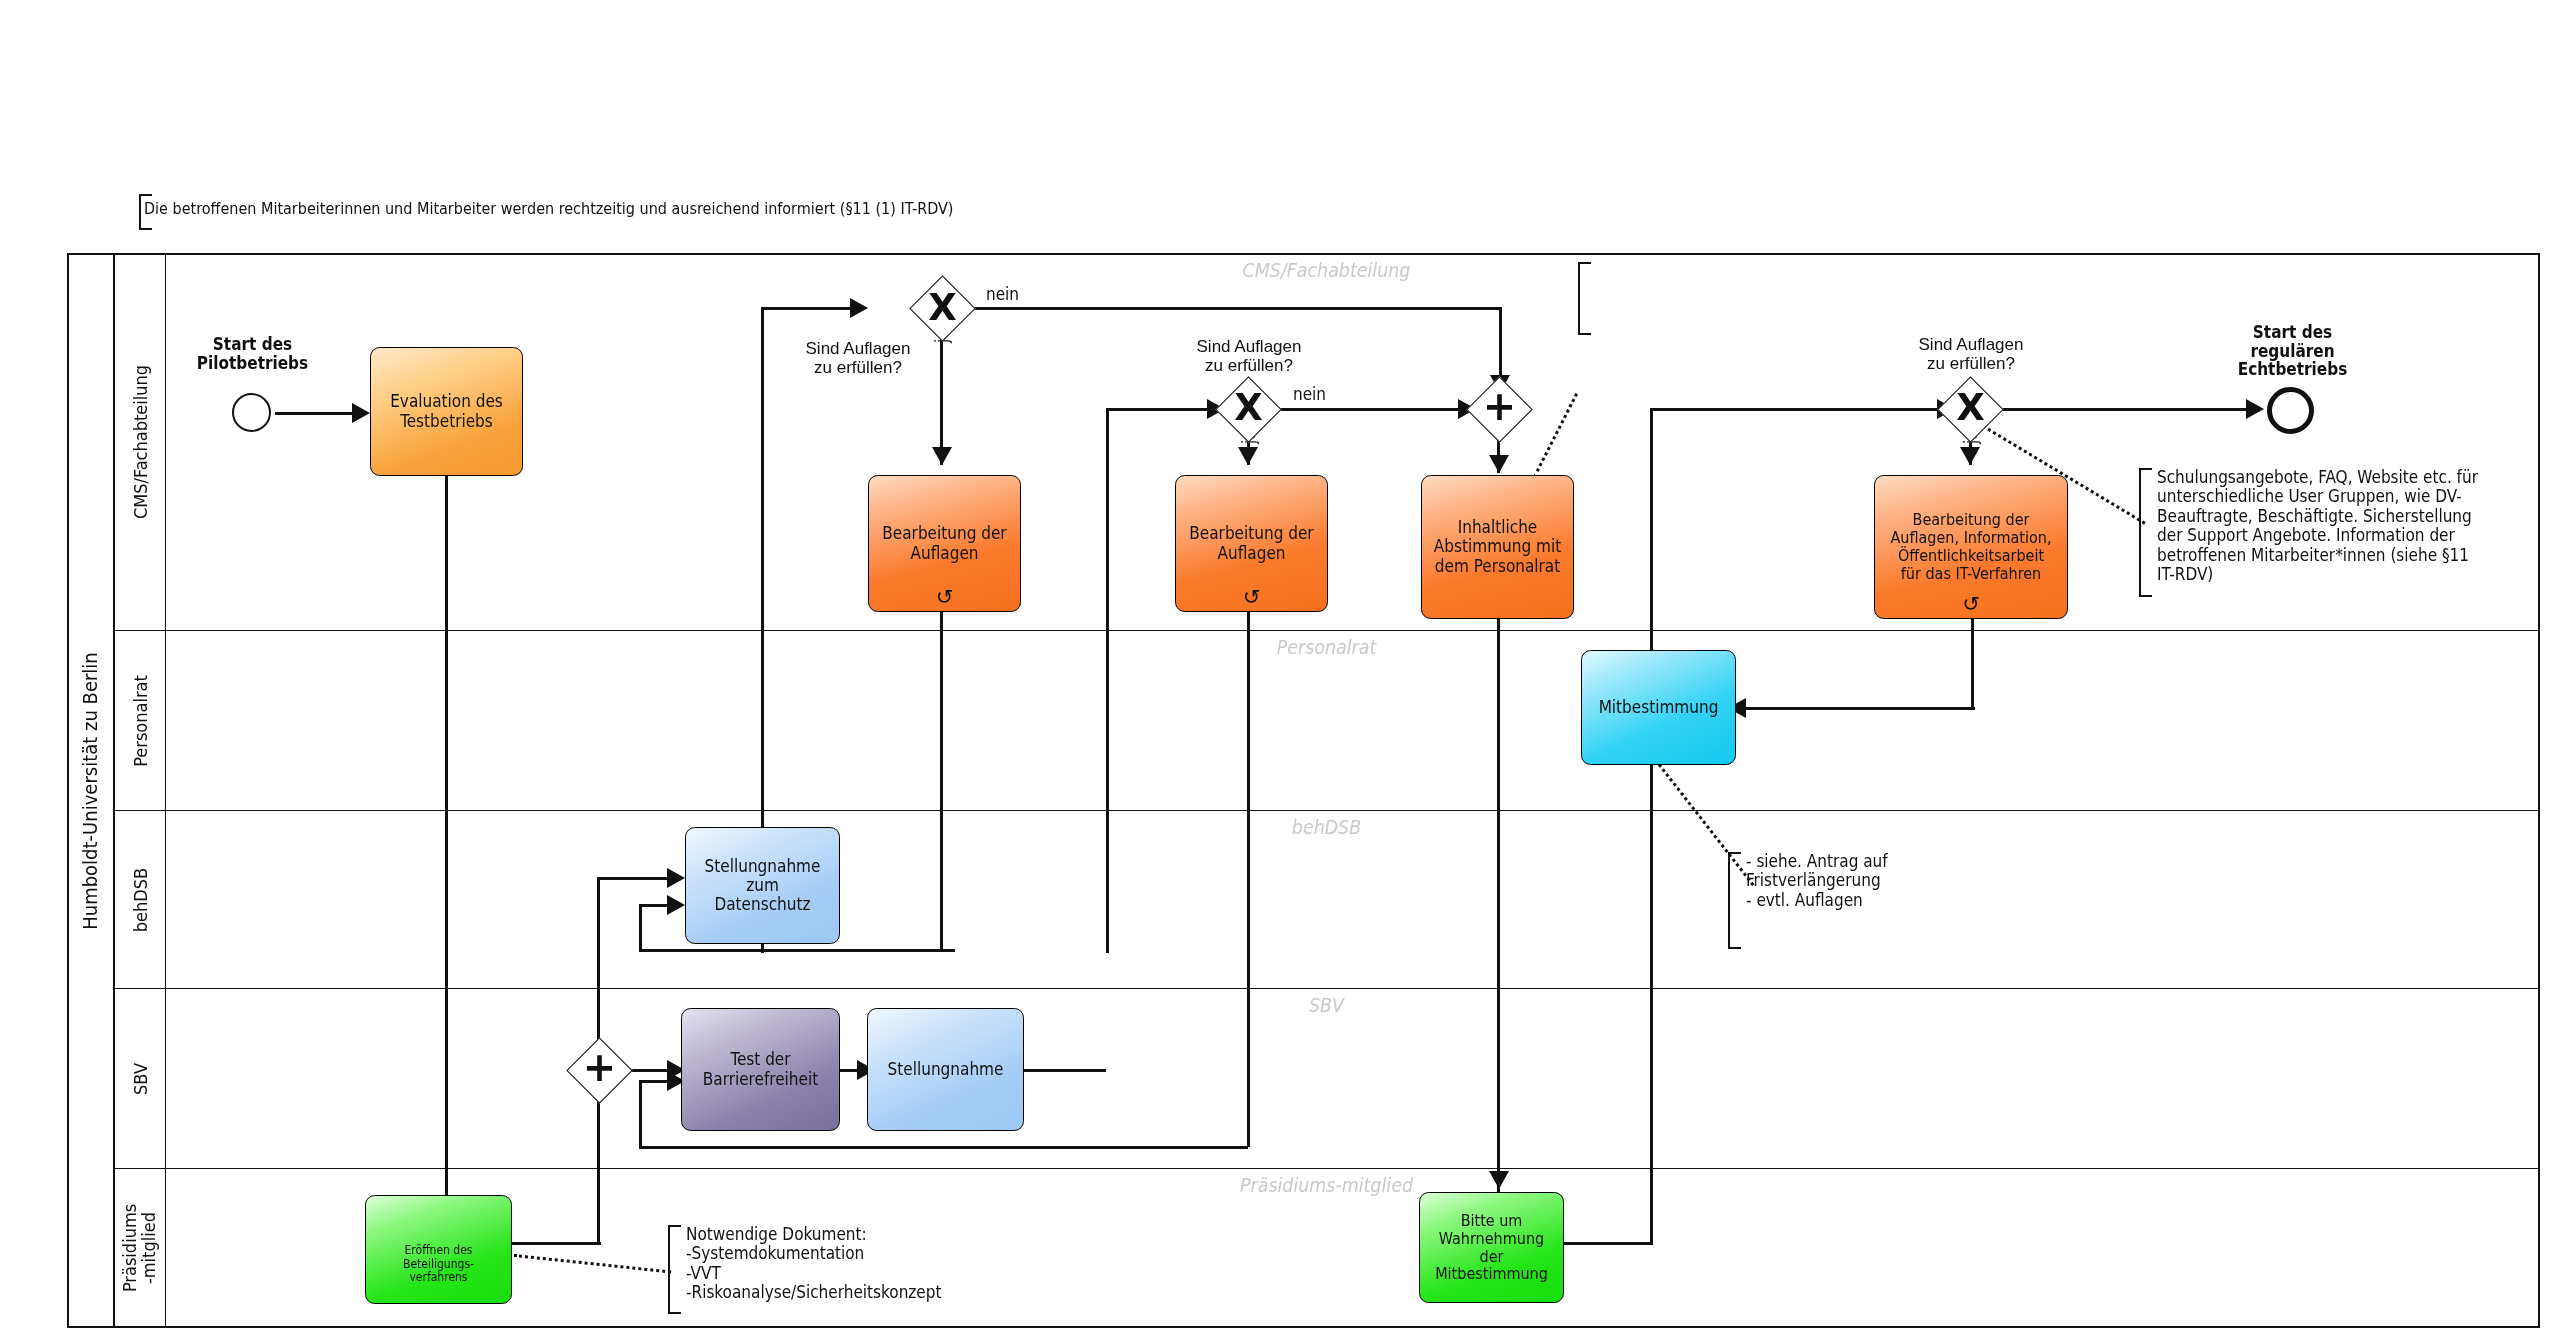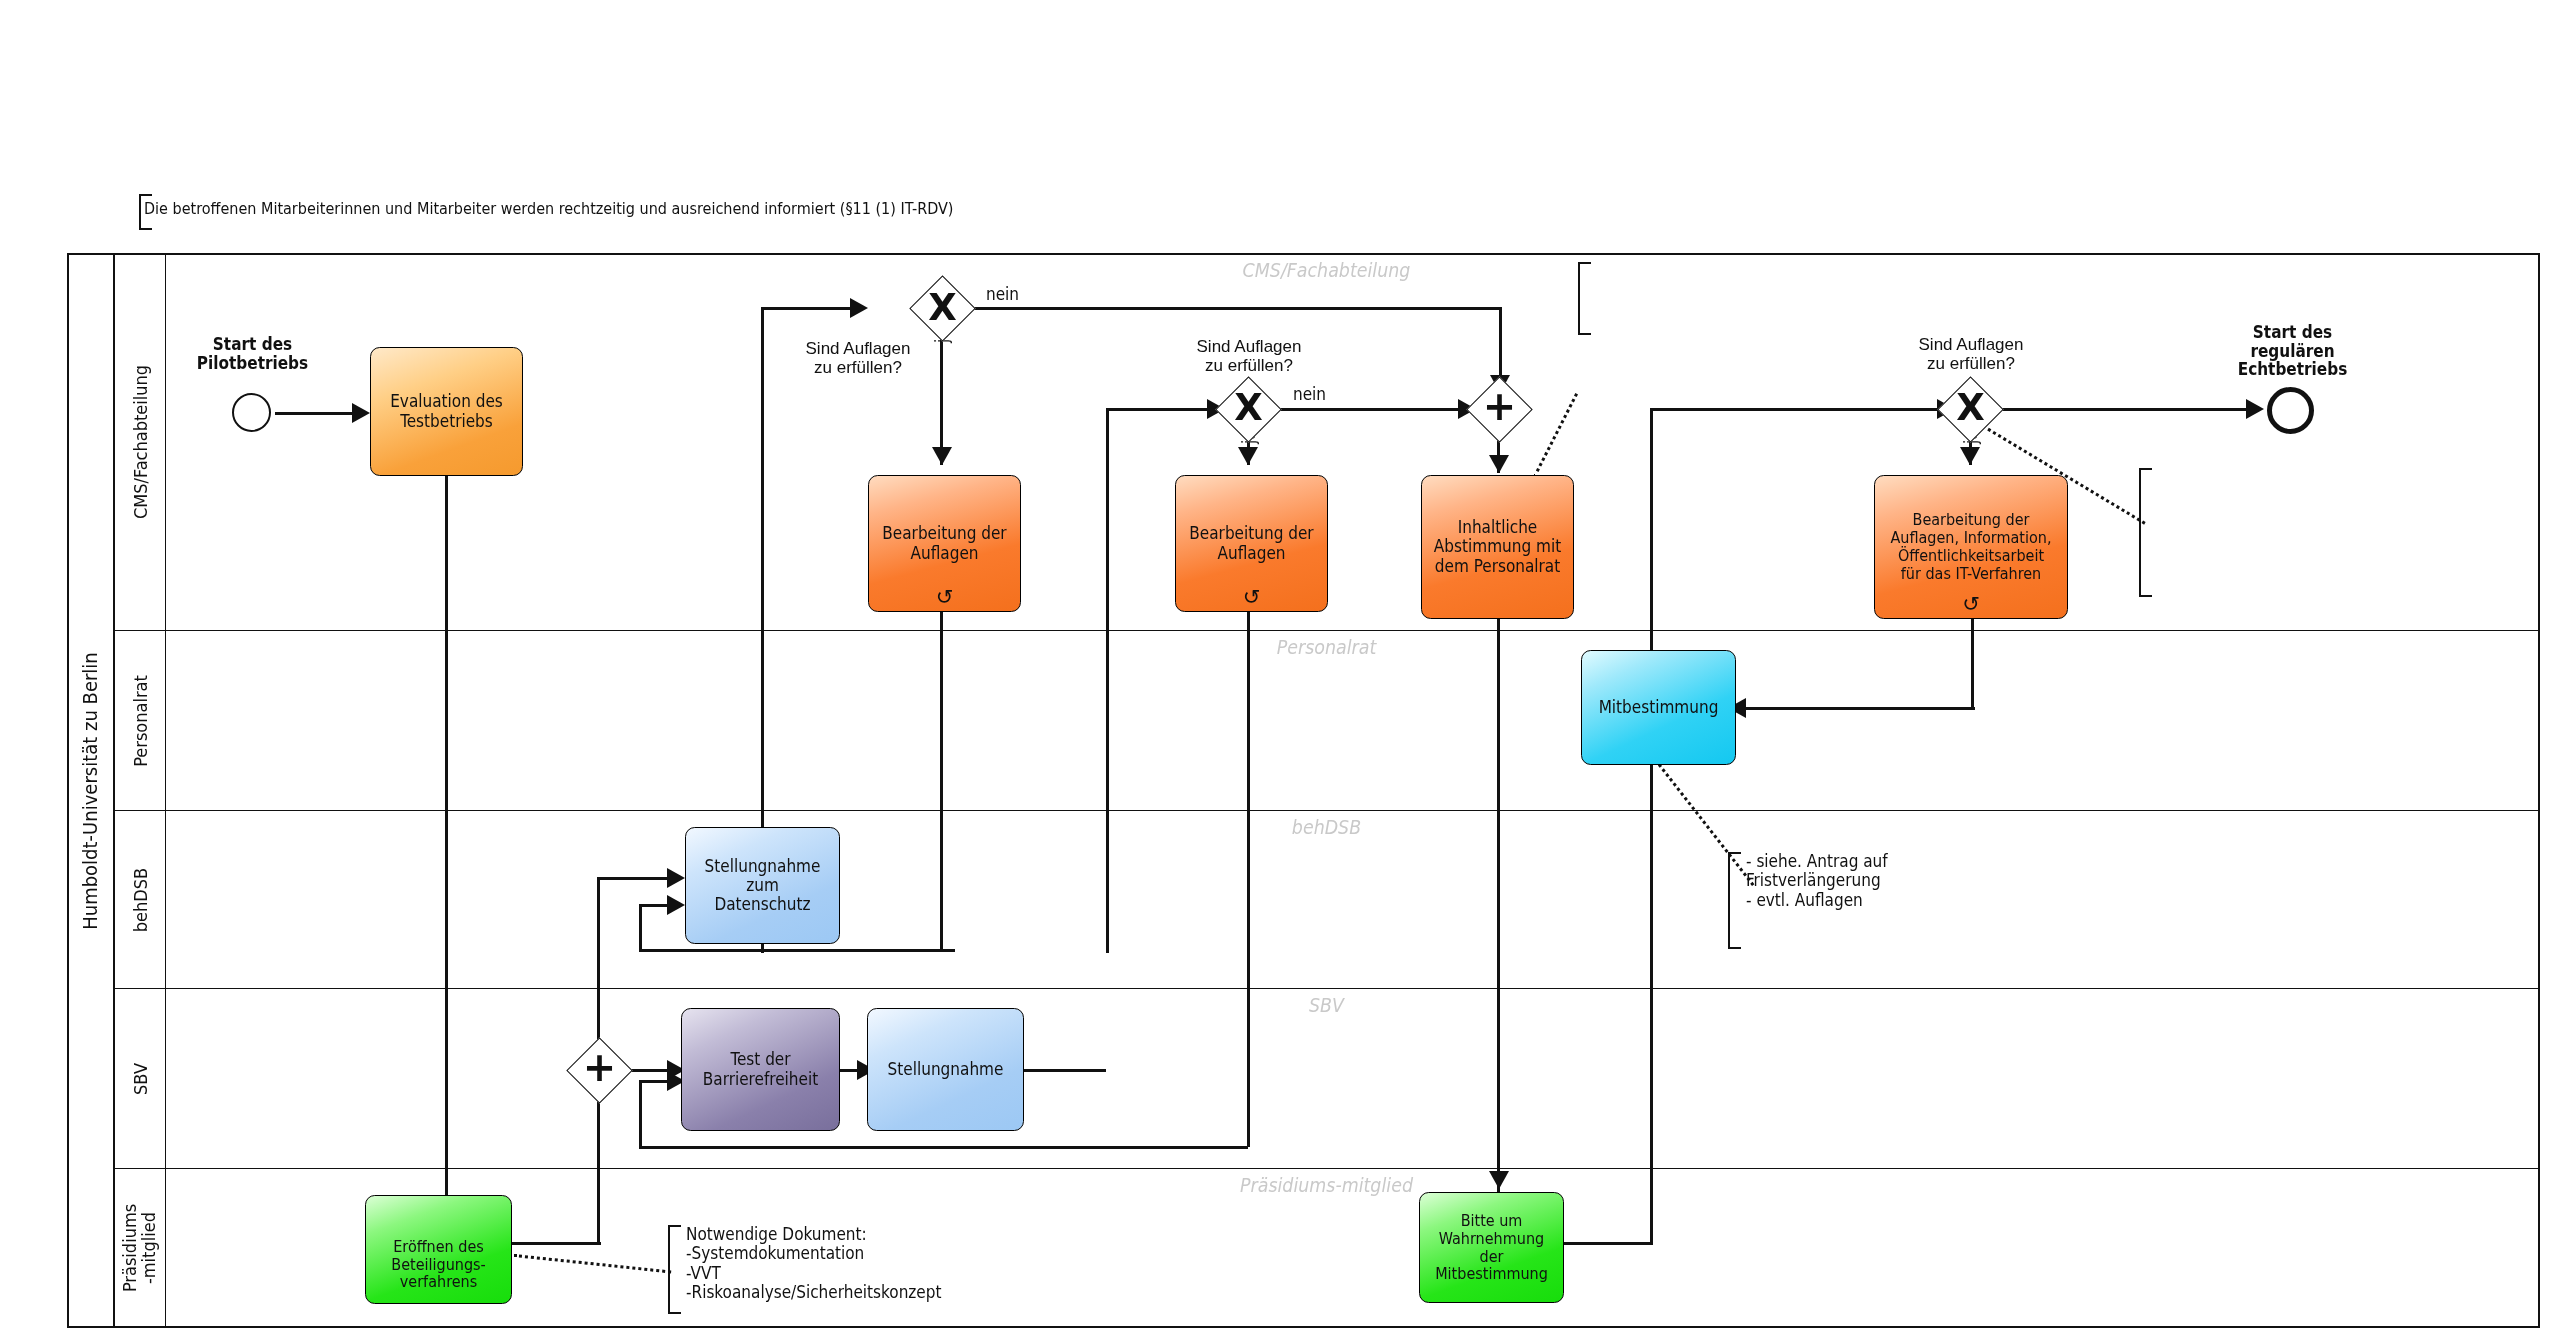--- a/index.html
+++ b/index.html
@@ -288,21 +288,21 @@
   <div class="task t-purple" style="left:681px;top:1008px;width:159px;height:123px;">
     <span class="lbl" style="white-space:pre-line;">Test der
 Barrierefreiheit</span>
   </div>
 
   <div class="task t-blue" style="left:867px;top:1008px;width:157px;height:123px;">
     <span class="lbl" style="white-space:pre-line;">Stellungnahme</span>
   </div>
 
   <div class="task t-green" style="left:365px;top:1195px;width:147px;height:109px;">
-    <span class="lbl" style="white-space:pre-line;font-size:16px;margin-top:30px;">Eröffnen des
+    <span class="lbl" style="white-space:pre-line;font-size:12px;margin-top:30px;">Eröffnen des
 Beteiligungs-
 verfahrens</span>
   </div>
 
   <div class="task t-green" style="left:1419px;top:1192px;width:145px;height:111px;">
     <span class="lbl" style="white-space:pre-line;font-size:16px;">Bitte um
 Wahrnehmung
 der
 Mitbestimmung</span>
   </div>
@@ -316,20 +316,26 @@
 regulären
 Echtbetriebs</div>
 
   <div class="note" style="left:1578px;top:262px;width:484px;height:73px;">
     <div class="brk"></div>
   </div>
   <div class="dash" style="left:1534px;top:476px;width:94px;transform:rotate(-63deg);"></div>
 
   <div class="note" style="left:2139px;top:468px;width:379px;height:129px;">
     <div class="brk"></div>
+    <div class="txt">Schulungsangebote, FAQ, Website etc. für
+unterschiedliche User Gruppen, wie DV-
+Beauftragte, Beschäftigte. Sicherstellung
+der Support Angebote. Information der
+betroffenen Mitarbeiter*innen (siehe §11
+IT-RDV)</div>
   </div>
   <div class="dash" style="left:1982px;top:424px;width:190px;transform:rotate(31deg);"></div>
 
   <div class="note" style="left:1728px;top:852px;width:210px;height:97px;">
     <div class="brk"></div>
     <div class="txt">- siehe. Antrag auf
 Fristverlängerung
 - evtl. Auflagen</div>
   </div>
   <div class="dash" style="left:1659px;top:763px;width:153px;transform:rotate(52deg);"></div>

